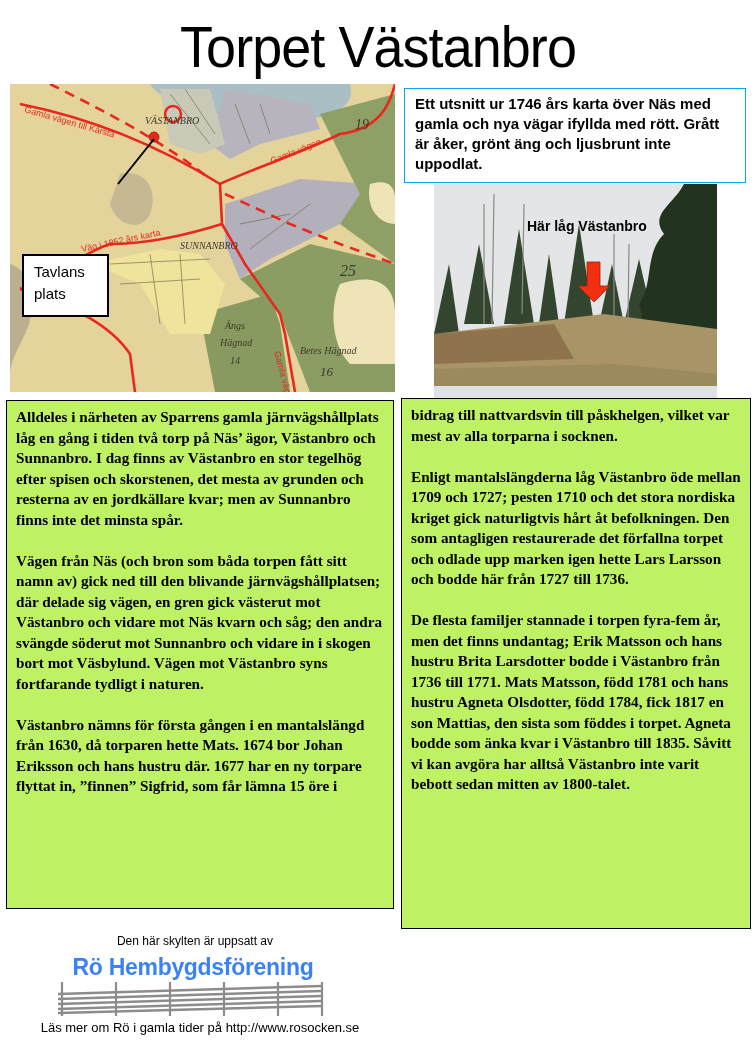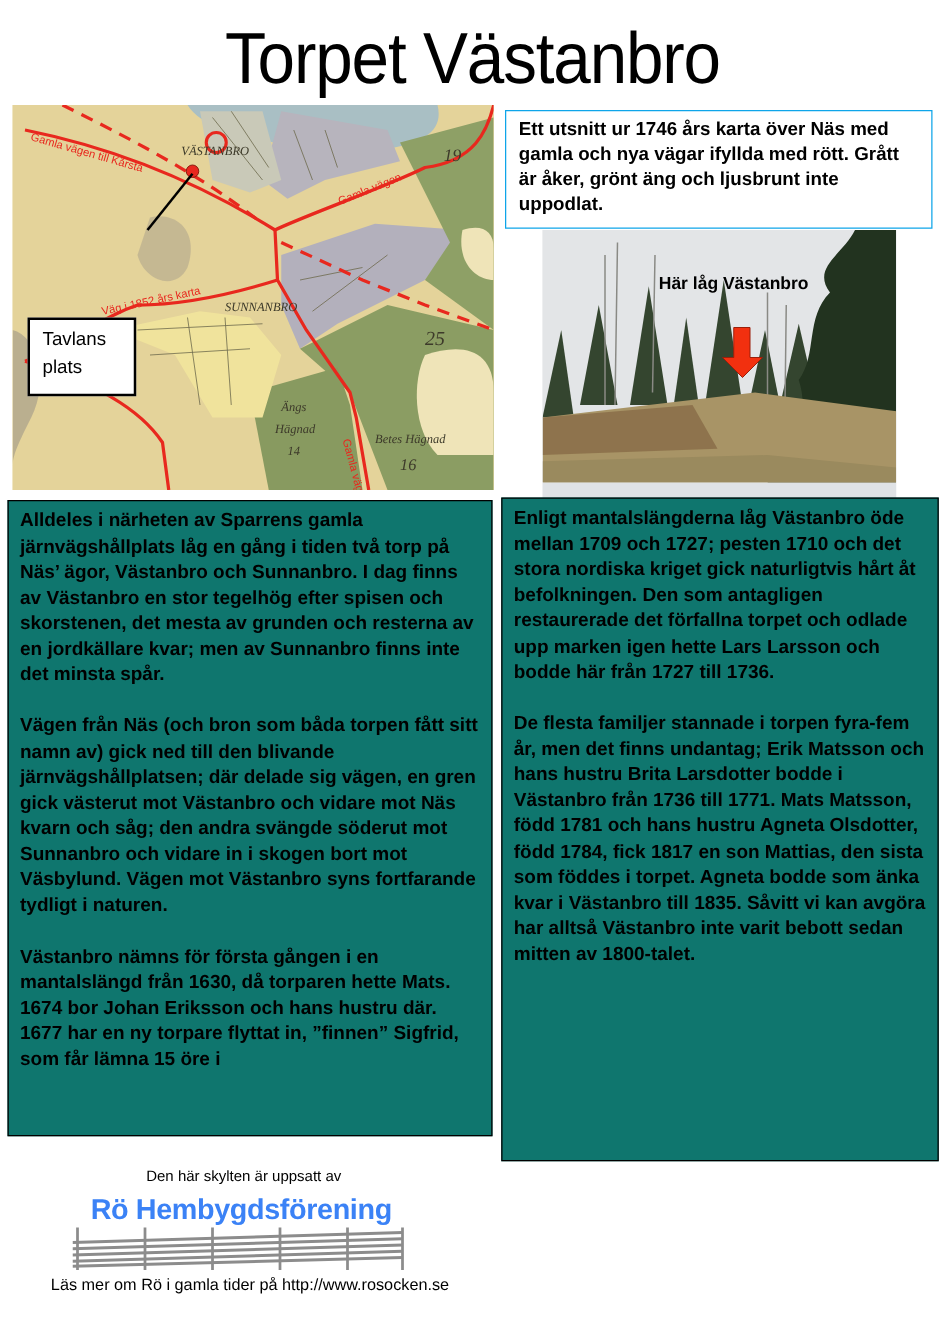--- a/index.html
+++ b/index.html
@@ -12,22 +12,22 @@
     .map svg { position: absolute; left: 0; top: 0; }
     .map-label { position: absolute; left: 12px; top: 170px; width: 87px; height: 63px; background: #fff;
                  border: 2px solid #000; box-sizing: border-box; font-weight: normal; font-size: 15px;
                  padding: 5px 0 0 10px; line-height: 22px; }
     .map-label span { display: block; }
     .caption-box { position: absolute; left: 404px; top: 88px; width: 342px; height: 95px; border: 1px solid #0ea5e9;
                    box-sizing: border-box; font-weight: bold; font-size: 15px; line-height: 20px; padding: 5px 10px; background: #fff; }
     .photo { position: absolute; left: 434px; top: 184px; width: 283px; height: 222px; overflow: hidden; background: #dfe2e5; }
     .photo svg { position: absolute; left: 0; top: 0; }
     .photo-label { position: absolute; left: 93px; top: 34px; font-weight: bold; font-size: 14px; }
-    .textbox { position: absolute; border: 1px solid #000; box-sizing: border-box; background: #0f766e;
-               font-weight: bold; font-size: 15.2px; line-height: 20.5px; padding: 6px 9px; }
+    .textbox { position: absolute; border: 1px solid #000; box-sizing: border-box; background: #bef264;
+               font-weight: bold; font-size: 15.2px; line-height: 20.5px; padding: 6px 9px; font-family: Liberation Serif, serif; }
     .textbox p { margin: 0 0 20.5px 0; }
     .textbox p:last-child { margin-bottom: 0; }
     #box-left { left: 6px; top: 400px; width: 388px; height: 509px; }
     #box-right { left: 401px; top: 398px; width: 350px; height: 531px; }
     .footer-line1 { position: absolute; left: 50px; top: 934px; width: 290px; text-align: center; font-size: 12px; }
     .brand { position: absolute; left: 60px; top: 954px; width: 266px; text-align: center; color: #3b82f6;
              font-weight: bold; font-size: 23px; letter-spacing: -0.3px; }
     .fence { position: absolute; left: 58px; top: 980px; }
     .footer-line2 { position: absolute; left: 10px; top: 1020px; width: 380px; text-align: center; font-size: 13px; }
     .updated { position: absolute; left: 565px; top: 1089px; font-size: 13px; font-family: Liberation Serif, serif; }
@@ -132,20 +132,21 @@
   <div class="photo-label">Här låg Västanbro</div>
 </div>
 
 <div class="textbox" id="box-left">
   <p>Alldeles i närheten av Sparrens gamla järnvägshållplats låg en gång i tiden två torp på Näs’ ägor, Västanbro och Sunnanbro. I dag finns av Västanbro en stor tegelhög efter spisen och skorstenen, det mesta av grunden och resterna av en jordkällare kvar; men av Sunnanbro finns inte det minsta spår.</p>
   <p>Vägen från Näs (och bron som båda torpen fått sitt namn av) gick ned till den blivande järnvägshållplatsen; där delade sig vägen, en gren gick västerut mot Västanbro och vidare mot Näs kvarn och såg; den andra svängde söderut mot Sunnanbro och vidare in i skogen bort mot Väsbylund. Vägen mot Västanbro syns fortfarande tydligt i naturen.</p>
   <p>Västanbro nämns för första gången i en mantalslängd från 1630, då torparen hette Mats. 1674 bor Johan Eriksson och hans hustru där. 1677 har en ny torpare flyttat in, ”finnen” Sigfrid, som får lämna 15 öre i</p>
 </div>
 
 <div class="textbox" id="box-right">
+  <p>bidrag till nattvardsvin till påskhelgen, vilket var mest av alla torparna i socknen.</p>
   <p>Enligt mantalslängderna låg Västanbro öde mellan 1709 och 1727; pesten 1710 och det stora nordiska kriget gick naturligtvis hårt åt befolkningen. Den som antagligen restaurerade det förfallna torpet och odlade upp marken igen hette Lars Larsson och bodde här från 1727 till 1736.</p>
   <p>De flesta familjer stannade i torpen fyra-fem år, men det finns undantag; Erik Matsson och hans hustru Brita Larsdotter bodde i Västanbro från 1736 till 1771. Mats Matsson, född 1781 och hans hustru Agneta Olsdotter, född 1784, fick 1817 en son Mattias, den sista som föddes i torpet. Agneta bodde som änka kvar i Västanbro till 1835. Såvitt vi kan avgöra har alltså Västanbro inte varit bebott sedan mitten av 1800-talet.</p>
 </div>
 
 <div class="footer-line1">Den här skylten är uppsatt av</div>
 <div class="brand">Rö Hembygdsförening</div>
 <svg class="fence" width="268" height="38" viewBox="0 0 268 38">
   <g stroke="#8c8c8c" stroke-width="2.2" fill="none">
     <line x1="4" y1="2" x2="4" y2="36"></line>
     <line x1="58" y1="2" x2="58" y2="36"></line>

